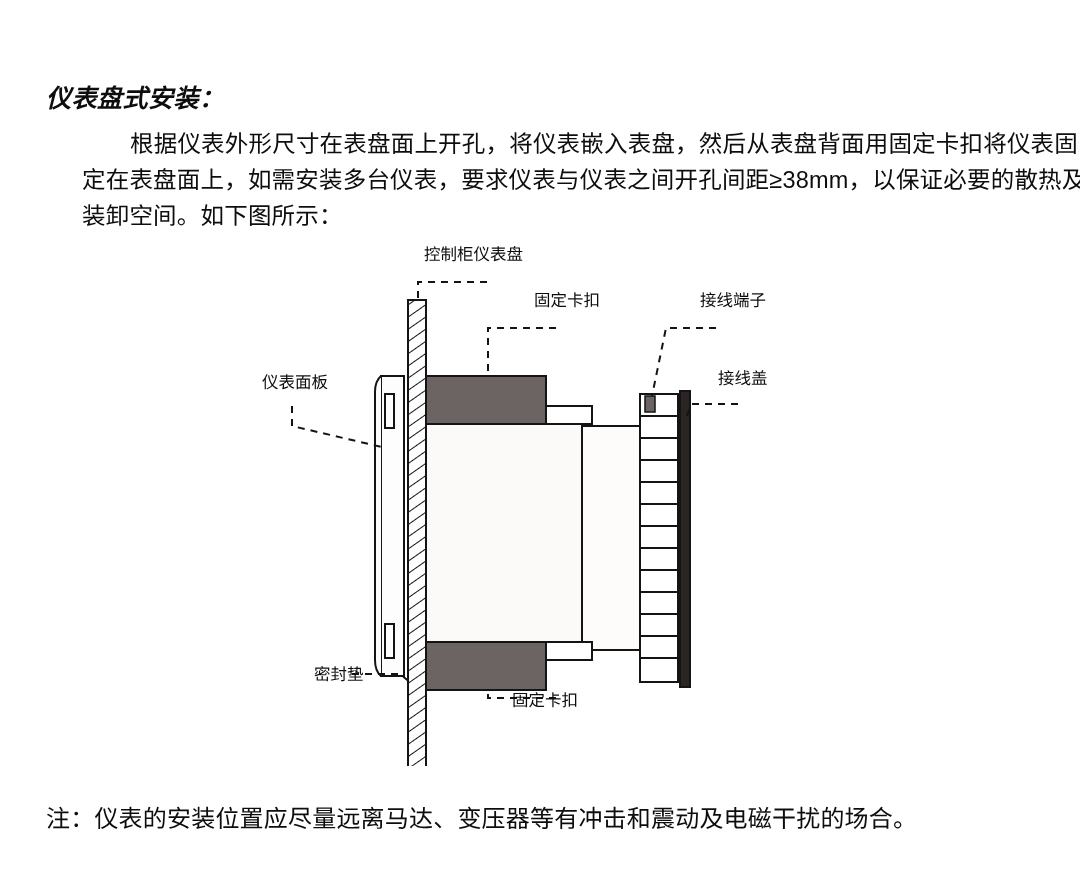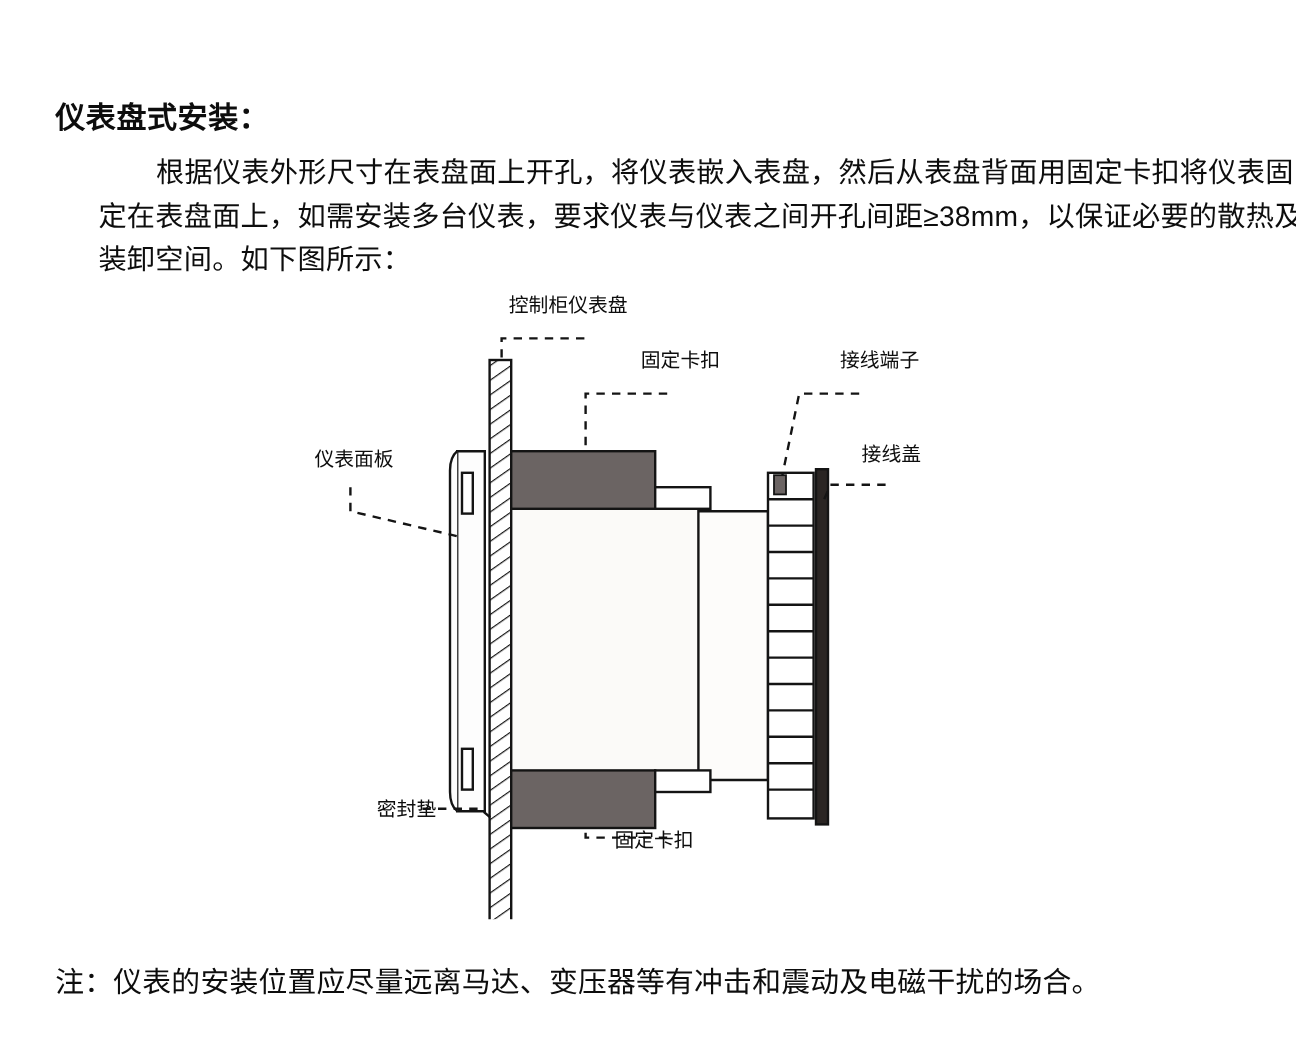--- a/index.html
+++ b/index.html
@@ -19,20 +19,21 @@
     position: absolute;
     inset: 0;
   }
   .heading {
     position: absolute;
     left: 46px;
     top: 78px;
     font-size: 25px;
     font-weight: bold;
     letter-spacing: 0.5px;
+    font-style: italic;
   }
   .body-text {
     position: absolute;
     left: 38px;
     top: 126px;
     width: 1010px;
     font-size: 23.5px;
     line-height: 36px;
     text-indent: 48px;
     letter-spacing: 0.2px;

